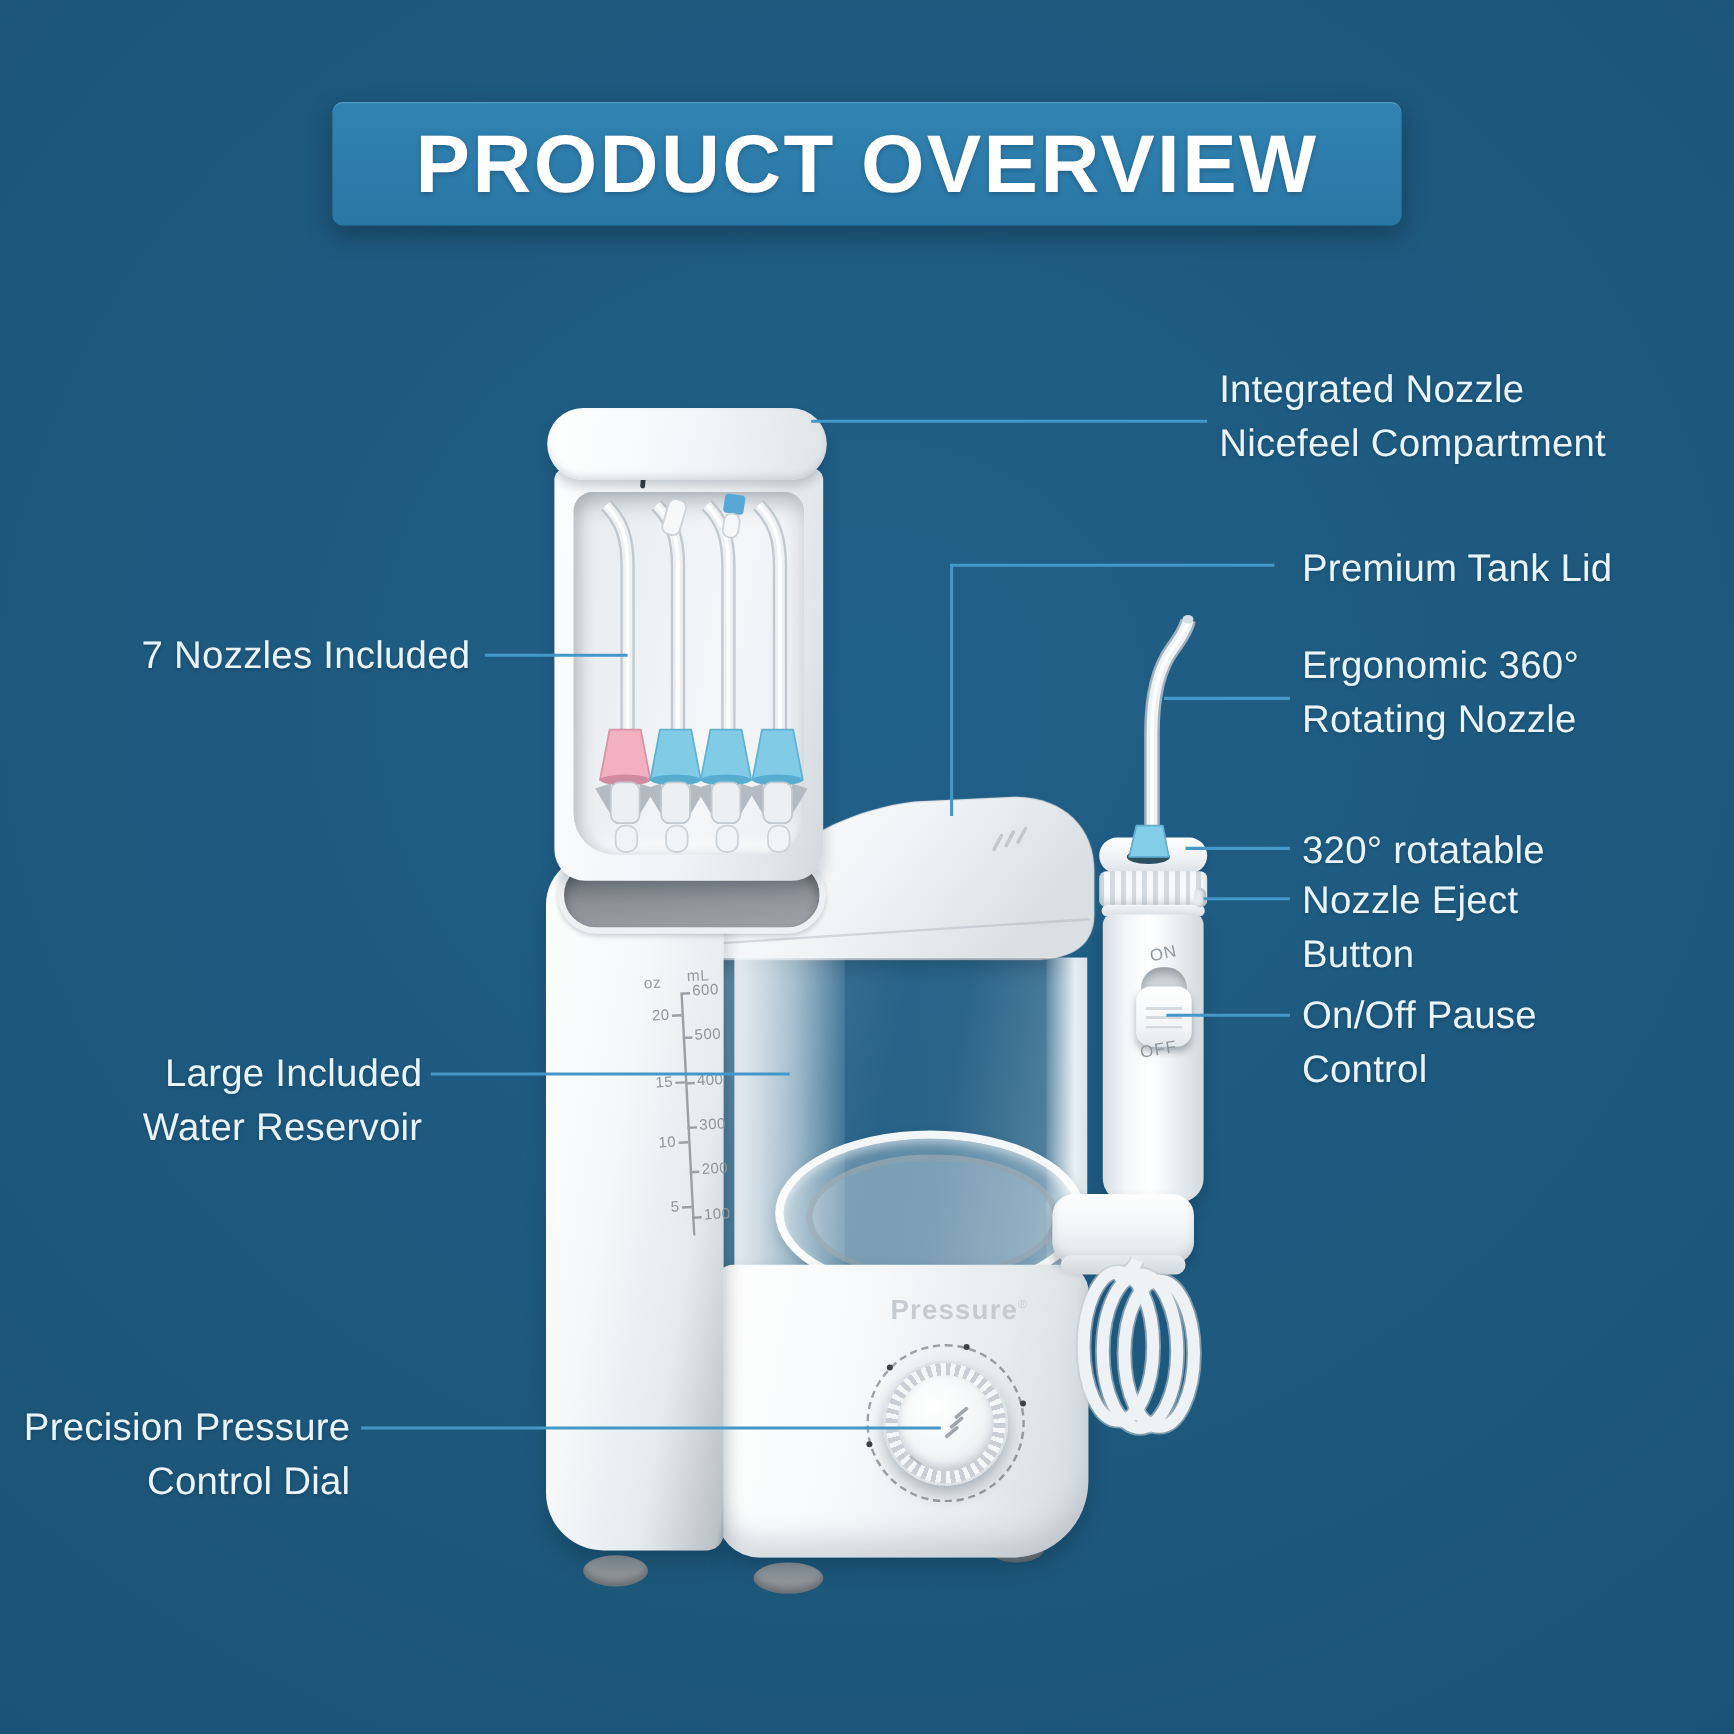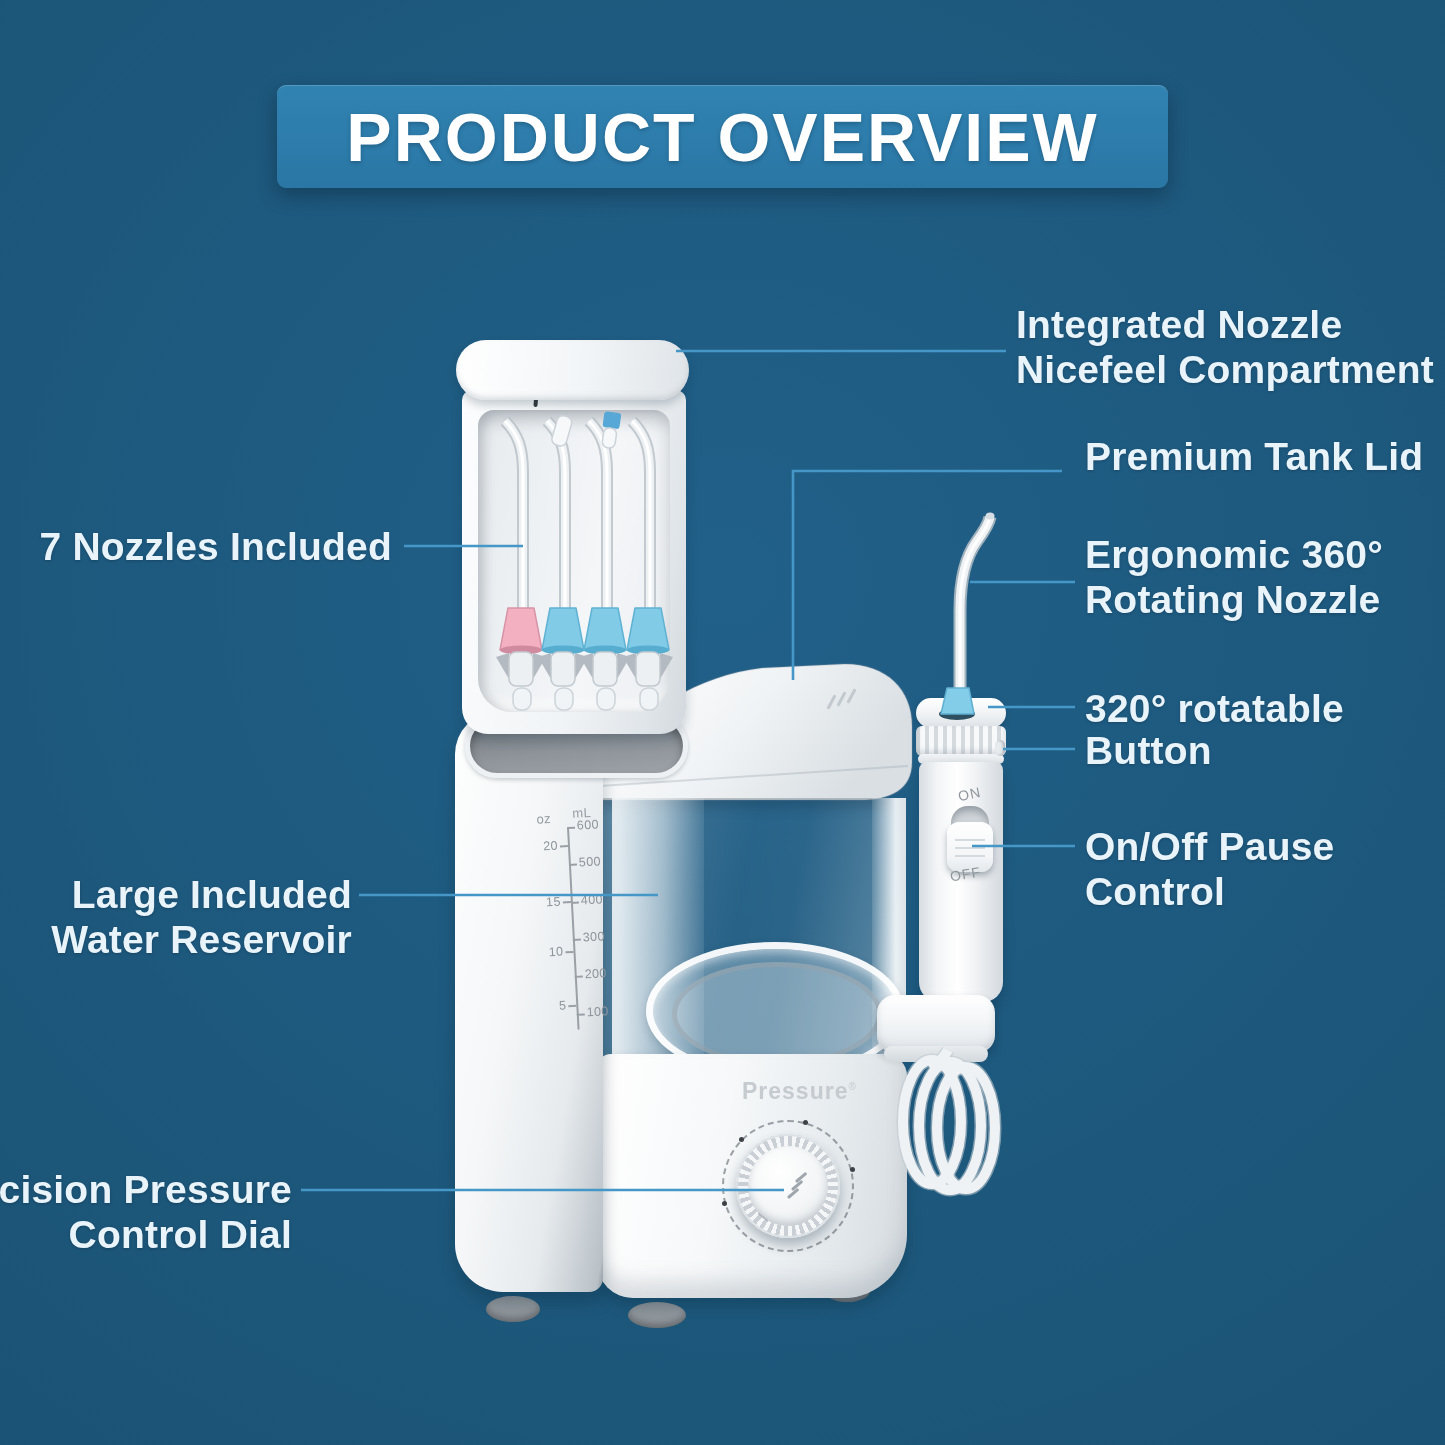--- a/index.html
+++ b/index.html
@@ -14,21 +14,21 @@
     left:277px;top:85px;width:891px;height:103px;border-radius:9px;
     background:linear-gradient(180deg,#3183b2 0%,#2d7cab 55%,#2a76a4 100%);
     box-shadow:0 8px 20px rgba(0,10,20,.30), inset 0 1px 0 rgba(255,255,255,.18);
     display:flex;align-items:center;justify-content:center;
   }
   .banner span{
     color:#fff;font-size:68px;font-weight:700;letter-spacing:2px;
     text-shadow:0 2px 4px rgba(0,20,35,.25);
   }
   
-  .callout{color:#e9f4fa;font-size:39px;line-height:45px;font-weight:700;
+  .callout{color:#e9f4fa;font-size:32px;line-height:45px;font-weight:400;
     letter-spacing:.2px;text-shadow:0 1px 3px rgba(0,15,30,.25);white-space:nowrap;}
   .callout.rt{text-align:right;}
   .callout span{display:block;}
   
   svg.layer{position:absolute;left:0;top:0;width:1445px;height:1445px;}
   
   .cap{left:456px;top:340px;width:233px;height:60px;border-radius:30px;
     background:linear-gradient(96deg,#ffffff 0%,#f2f5f7 55%,#dfe4e8 100%);
     box-shadow:0 5px 10px rgba(10,35,55,.22), inset 0 -3px 5px rgba(160,170,178,.35);}
   .cbody{left:462px;top:390px;width:224px;height:344px;border-radius:10px 10px 26px 26px;
@@ -307,31 +307,32 @@
       <path d="M 404,546 H 523"></path>
       <path d="M 359,895 H 658"></path>
       <path d="M 301,1190 H 784"></path>
     </g>
   </svg>
 
   <div class="abs callout" style="left:1016px;top:302px;">
     <span>Integrated Nozzle</span>
     <span>Nicefeel Compartment</span>
   </div>
-  <div class="abs callout" style="left:1085px;top:434px;">
+  <div class="abs callout" style="left:1085px;top:451px;">
     <span>Premium Tank Lid</span>
   </div>
   <div class="abs callout" style="left:1085px;top:532px;">
     <span>Ergonomic 360°</span>
     <span>Rotating Nozzle</span>
   </div>
   <div class="abs callout" style="left:1085px;top:686px;">
     <span>320° rotatable</span>
   </div>
   <div class="abs callout" style="left:1085px;top:728px;">
+    <span>Nozzle Eject</span>
     <span>Button</span>
   </div>
   <div class="abs callout" style="left:1085px;top:824px;">
     <span>On/Off Pause</span>
     <span>Control</span>
   </div>
   <div class="abs callout rt" style="right:1053px;top:524px;">
     <span>7 Nozzles Included</span>
   </div>
   <div class="abs callout rt" style="right:1093px;top:872px;">

